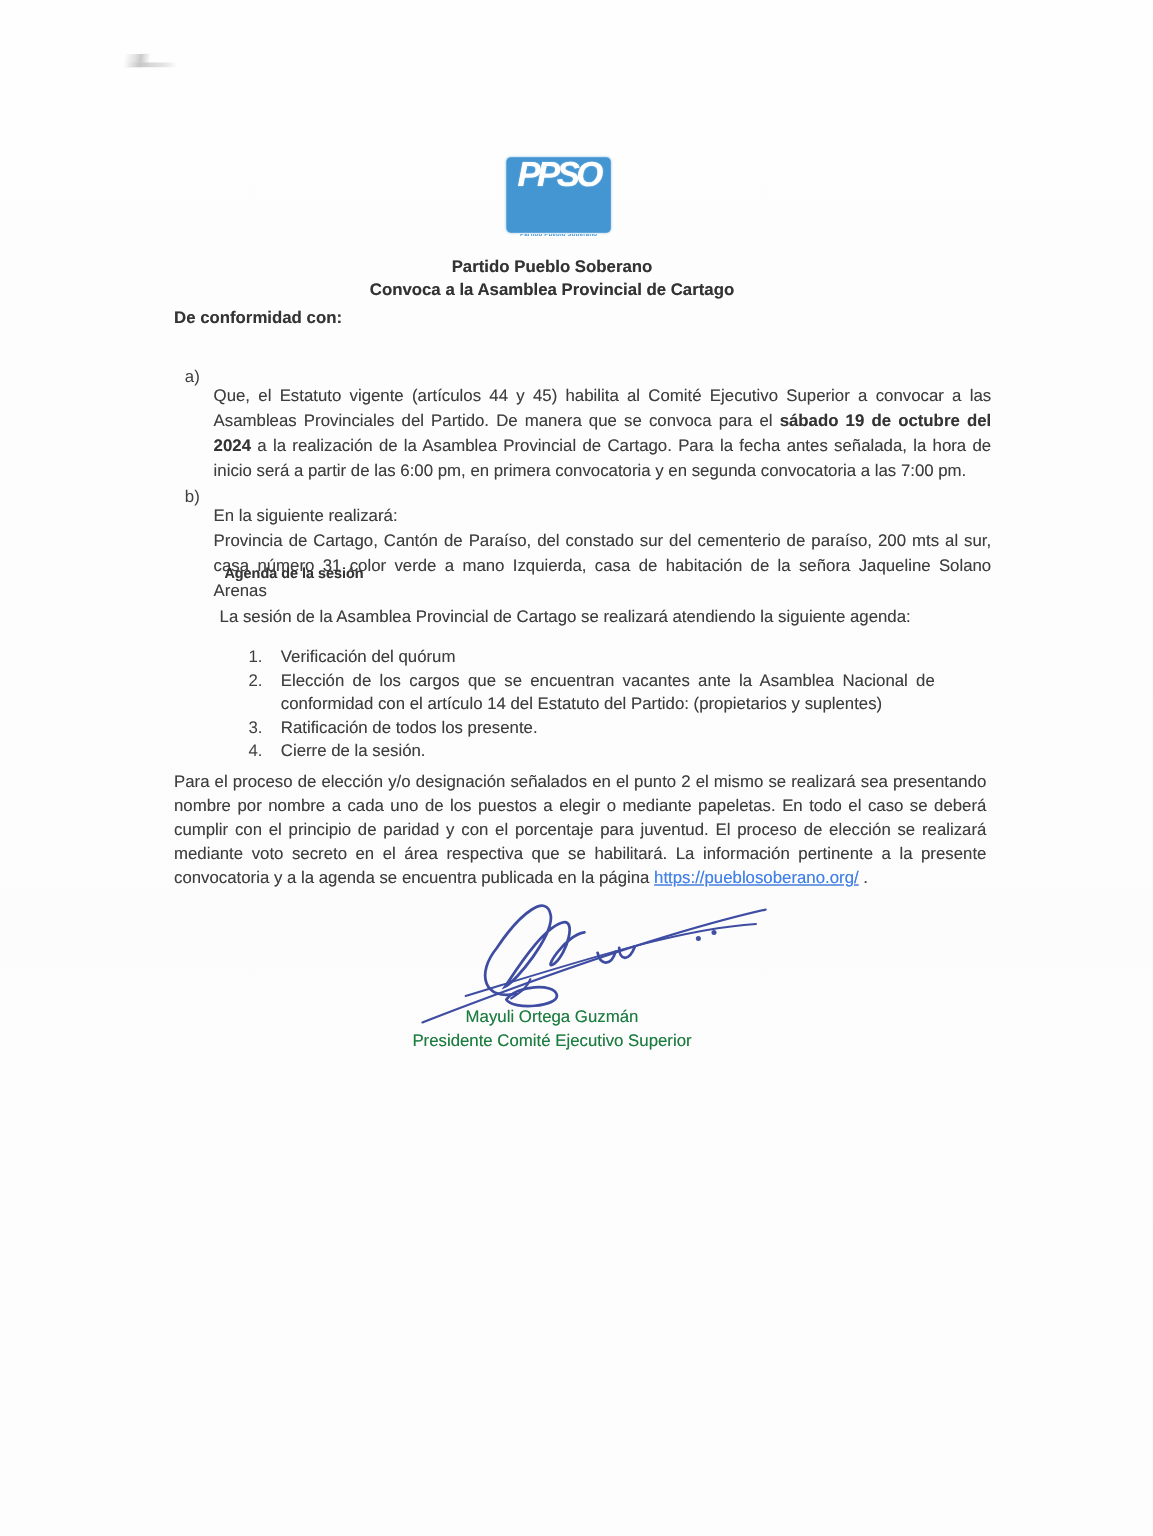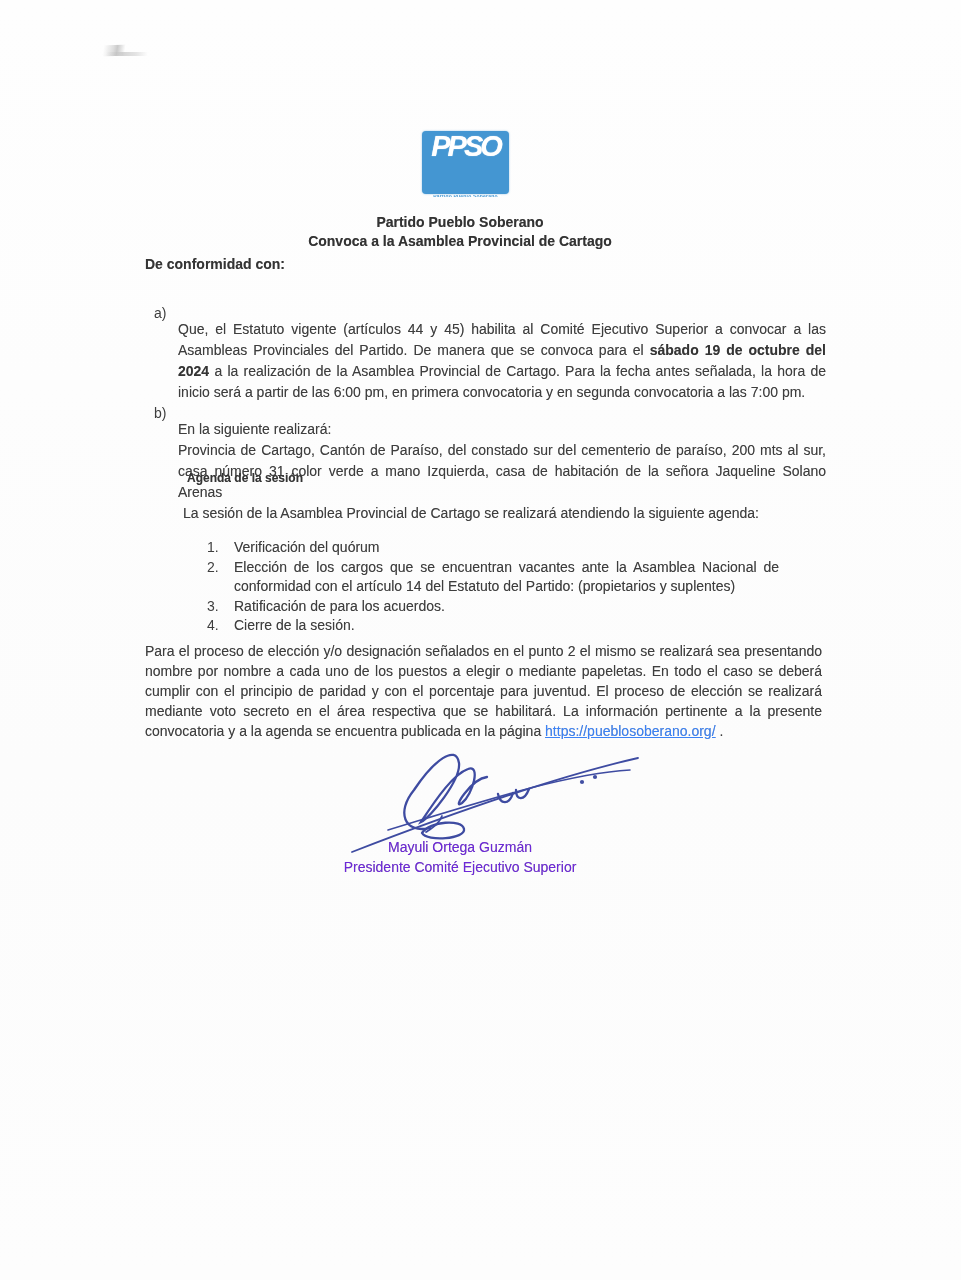--- a/index.html
+++ b/index.html
@@ -78,21 +78,21 @@
   .agenda-item{display:flex;line-height:19.5px;}
   .agenda-num{flex:0 0 27px;font-size:14px;line-height:19.5px;color:#3e3e3e;}
   .agenda-text{width:545px;font-size:14px;line-height:19.5px;}
 
   .closing{left:145px;top:641px;width:677px;line-height:20px;}
   .doc-link{color:#3b82f6;text-decoration:underline;cursor:pointer;}
 
   
   .sig-svg{left:330px;top:736px;width:320px;height:122px;}
   .sig-name-block{left:277px;top:838px;width:366px;text-align:center;}
-  .sig-line{font-size:14px;line-height:19.5px;color:#6d28d9;
+  .sig-line{font-size:14px;line-height:19.5px;color:#15803d;
     text-shadow:0 0 .5px rgba(60,60,60,.45);}
 </style>
 </head>
 <body>
 
 <div class="page">
 
   <div class="abs smudge"></div>
   <div class="abs smudge2"></div>
 
@@ -129,21 +129,21 @@
     <div class="agenda-item">
       <span class="agenda-num">1.</span>
       <div class="agenda-text txt">Verificación del quórum</div>
     </div>
     <div class="agenda-item">
       <span class="agenda-num">2.</span>
       <div class="agenda-text txt just">Elección de los cargos que se encuentran vacantes ante la Asamblea Nacional de conformidad con el artículo 14 del Estatuto del Partido: (propietarios y suplentes)</div>
     </div>
     <div class="agenda-item">
       <span class="agenda-num">3.</span>
-      <div class="agenda-text txt">Ratificación de para los acuerdos.</div>
+      <div class="agenda-text txt">Ratificación de todos los presente.</div>
     </div>
     <div class="agenda-item">
       <span class="agenda-num">4.</span>
       <div class="agenda-text txt">Cierre de la sesión.</div>
     </div>
   </div>
 
   <div class="abs closing txt just"><span>Para el proceso de elección y/o designación señalados en el punto 2 el mismo se realizará sea presentando nombre por nombre a cada uno de los puestos a elegir o mediante papeletas. En todo el caso se deberá cumplir con el principio de paridad y con el porcentaje para juventud. El proceso de elección se realizará mediante voto secreto en el área respectiva que se habilitará. La información pertinente a la presente convocatoria y a la agenda se encuentra publicada en la página </span><span class="doc-link">https://pueblosoberano.org/</span><span> .</span></div>
 
   <svg class="abs sig-svg" viewBox="0 0 320 122">

